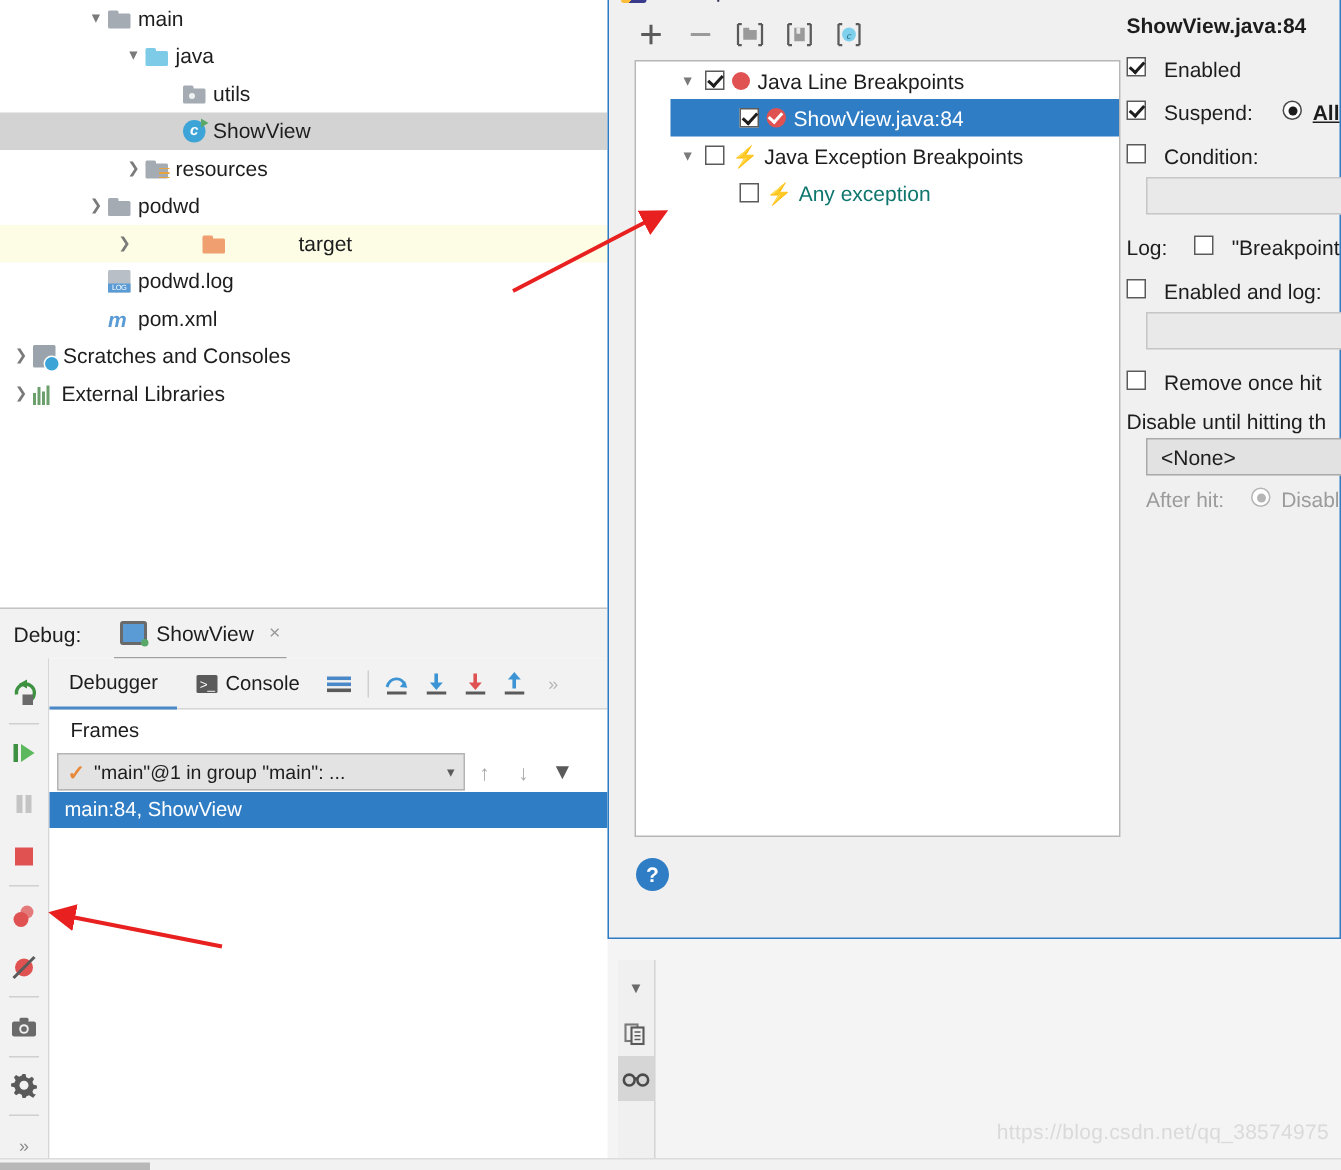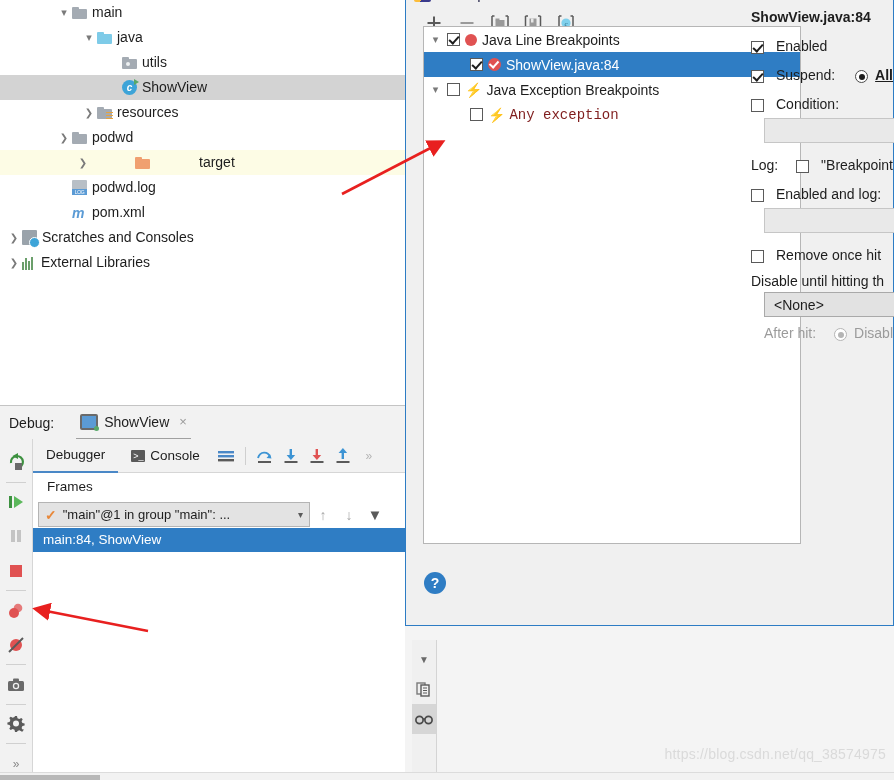--- a/index.html
+++ b/index.html
@@ -151,22 +151,22 @@
     position:absolute; left:8px; top:0px; height:20px; display:flex; align-items:center; gap:7px;
     font-size:15px; color:#2b2b4f;
   }
   .ic-jb{ width:17px;height:17px;background:linear-gradient(135deg,#f2679a 0 35%,#fcbd3a 35% 65%,#3a3a8c 65%);border-radius:2px;position:relative;}
   .ic-jb::after{content:"";position:absolute;left:3px;top:4px;width:10px;height:7px;background:#2c2c4a;border-radius:1px;}
 
   #bp-toolbar{ position:absolute; left:16px; top:26px; height:28px; display:flex; align-items:center; gap:9px;}
   .bp-tb{ width:24px;height:24px;display:flex;align-items:center;justify-content:center;color:#5a5a5a;}
 
   #bp-tree{
-    position:absolute; left:17px; top:43px; width:378px; height:518px;
-    background:#fff; border:1px solid #b6b6b6; box-sizing:border-box; overflow:hidden;
+    position:absolute; left:17px; top:57px; width:324px; height:518px;
+    background:#fff; border:1px solid #b6b6b6; box-sizing:border-box; overflow:hidden;padding-left:23px;
   }
   .bp-row{ height:25px; display:flex; align-items:center; font-size:14px; white-space:nowrap;}
   .bp-row.sel{ background:#2f7dc4; color:#fff;}
   .bp-tw{ width:23px;text-align:center;color:#7a7a7a;font-size:11px;flex:0 0 23px;}
   .bp-tw.open::before{content:"\25BE";}
   .bp-tw.blank::before{content:"";}
   .cbx{
     width:13px;height:13px;border:1px solid #5a5a5a;background:#fff;display:inline-block;
     position:relative; flex:0 0 13px; margin-right:5px; box-sizing:border-box;
   }
@@ -177,27 +177,27 @@
   .ic-dot-red{ width:12px;height:12px;border-radius:50%;background:#e05252;flex:0 0 12px;margin-right:5px;}
   .ic-bp-check{
     width:13px;height:13px;border-radius:50%;background:#e05252;flex:0 0 13px;margin-right:5px;position:relative;
   }
   .ic-bp-check::after{
     content:""; position:absolute; left:3px; top:1px; width:4px;height:7px;
     border:solid #ffffff; border-width:0 2px 2px 0; transform:rotate(42deg);
   }
   .ic-bolt{ color:#e05252; font-size:14px; flex:0 0 13px; margin-right:4px; line-height:1;}
   .ic-bolt.dim{ color:#ef7b7b; }
-  .bp-label-dim{ color:#7f1d1d;font-family:Liberation Mono, monospace;}
+  .bp-label-dim{ color:#0f766e;}
 
   #bp-props{
     position:absolute; left:345px; top:26px; right:0; height:400px;
   }
   .pp-title{ font-size:14px; font-weight:bold; color:#1d1d1d; margin:0 0 13px 0;}
-  .pp-row{ display:flex; align-items:flex-end; gap:7px; margin-bottom:13px; font-size:14px; white-space:nowrap;}
+  .pp-row{ display:flex; align-items:flex-start; gap:7px; margin-bottom:13px; font-size:14px; white-space:nowrap;}
   .radio{
     width:13px;height:13px;border:1px solid #4a4a4a;border-radius:50%;background:#fff;
     position:relative; flex:0 0 13px; box-sizing:border-box;
   }
   .radio.on::after{
     content:"";position:absolute;left:2.5px;top:2.5px;width:6px;height:6px;border-radius:50%;background:#1d1d1d;
   }
   .radio.dim{ border-color:#b5b5b5;}
   .radio.dim.on::after{ background:#b5b5b5;}
   .uline{ text-decoration:underline;}

